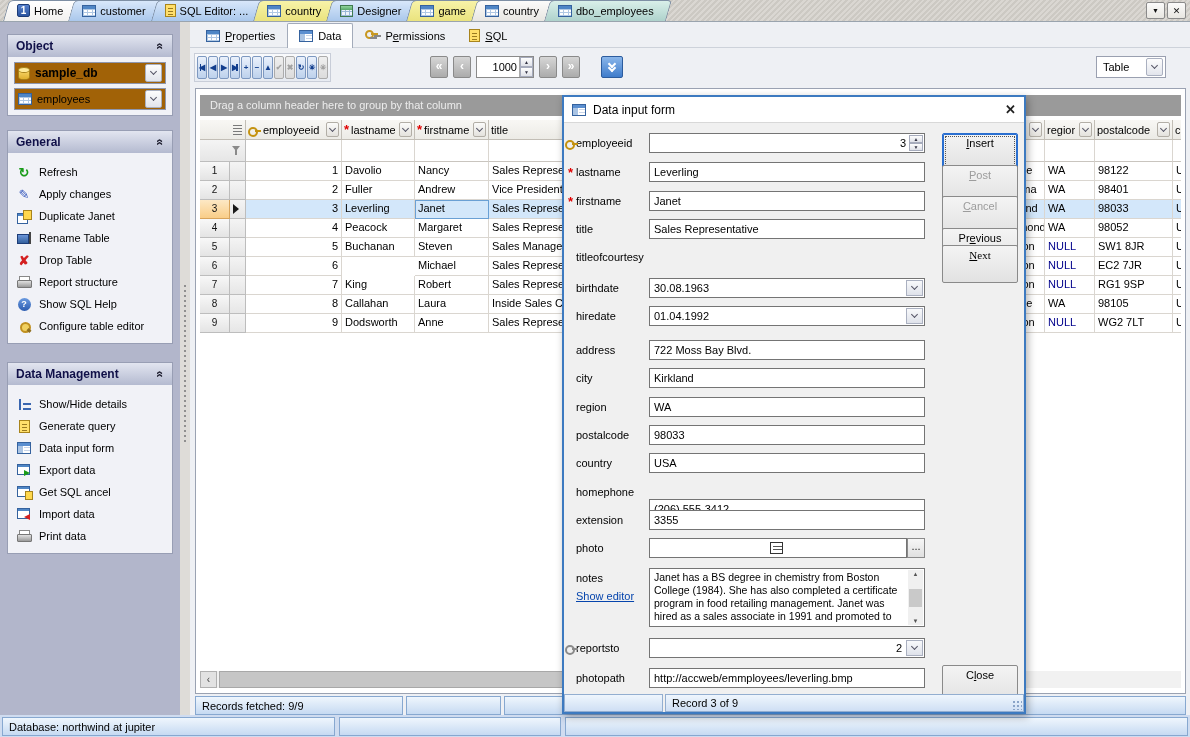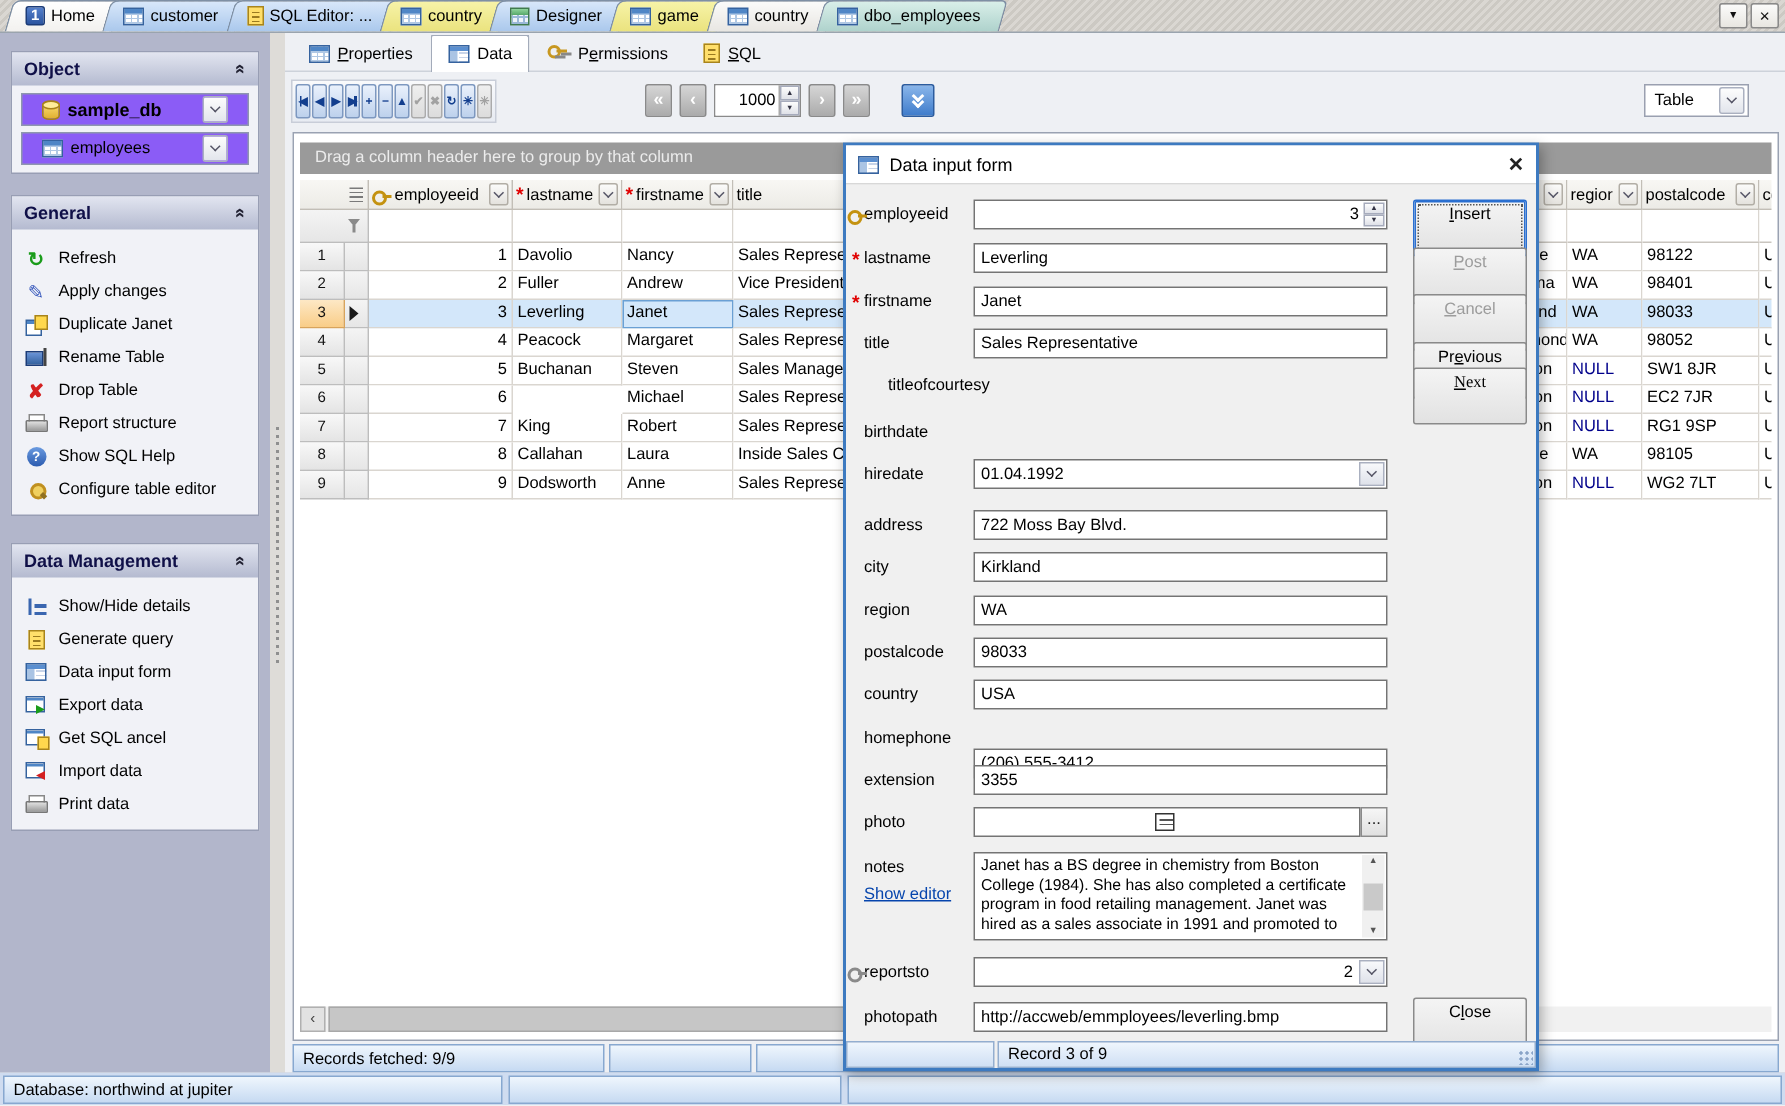--- a/index.html
+++ b/index.html
@@ -21,21 +21,21 @@
 
 .sidebar{position:absolute;left:0;top:22px;width:180px;bottom:22px;background:#b2b6cb}
 .panel{margin:0 7px;border:1px solid #989eb4;background:#f1f2f7}
 .panel.p-obj{margin-top:12px}
 .panel.p-gen{margin-top:14px}
 .panel.p-dm{margin-top:18px}
 .phead{height:22px;background:linear-gradient(#e2e5f0,#b4bad0);display:flex;align-items:center;padding:0 8px;font-weight:bold;color:#101048;font-size:12px}
 .phead .sp{flex:1}
 .collapse{font-size:12px;color:#223;transform:rotate(90deg);font-weight:bold}
 .pbody{padding:5px 6px}
-.combo{height:22px;background:#8b5cf6;border:1px solid #8e96ae;display:flex;align-items:center;gap:5px;padding:0 13px;margin-bottom:4px}
+.combo{height:22px;background:#a16207;border:1px solid #8e96ae;display:flex;align-items:center;gap:5px;padding:0 3px;margin-bottom:4px}
 .combo:last-child{margin-bottom:0}
 .combo .lbl{flex:1;white-space:nowrap;overflow:hidden}
 .combo .lbl.b{font-weight:bold;font-size:12px}
 .cbtn{width:17px;height:18px;background:linear-gradient(#fdfdfd,#e2e5ec);border:1px solid #aab0c0;border-radius:2px;display:flex;align-items:center;justify-content:center;flex:none}
 .chev{width:5px;height:5px;border-right:1.4px solid #556;border-bottom:1.4px solid #556;transform:rotate(45deg);margin-top:-3px}
 .items{padding:8px 4px 6px}
 .sitem{display:flex;align-items:center;gap:7px;height:22px;padding-left:4px}
 .sitem .ictr{width:16px;display:flex;justify-content:center;flex:none}
 
 .splitter{position:absolute;left:180px;top:22px;width:10px;bottom:22px;background:#dedcd8}
@@ -640,22 +640,25 @@
             <div class="sbtn">▼</div>
           </div></div>
         <div class="flabel" style="top: 43px; left: 12px;">lastname</div>
         <span class="freq" style="top: 42px;">*</span>
         <div class="fld" style="top: 39px;"><input value="Leverling" style=""></div>
         <div class="flabel" style="top: 72px; left: 12px;">firstname</div>
         <span class="freq" style="top: 71px;">*</span>
         <div class="fld" style="top: 68px;"><input value="Janet" style=""></div>
         <div class="flabel" style="top: 100px; left: 12px;">title</div>
         <div class="fld" style="top: 96px;"><input value="Sales Representative" style=""></div>
-        <div class="flabel" style="top: 128px; left: 28px;">titleofcourtesy</div>
+        <div class="flabel" style="top: 128px; left: 12px;">titleofcourtesy</div>
         <div class="flabel" style="top: 159px; left: 12px;">birthdate</div>
+        <div class="fld" style="top: 155px;"><input value="30.08.1963" style=""><div class="fcombo">
+            <span class="chev"></span>
+          </div></div>
         <div class="flabel" style="top: 187px; left: 12px;">hiredate</div>
         <div class="fld" style="top: 183px;"><input value="01.04.1992" style=""><div class="fcombo">
             <span class="chev"></span>
           </div></div>
         <div class="flabel" style="top: 221px; left: 12px;">address</div>
         <div class="fld" style="top: 217px;"><input value="722 Moss Bay Blvd." style=""></div>
         <div class="flabel" style="top: 249px; left: 12px;">city</div>
         <div class="fld" style="top: 245px;"><input value="Kirkland" style=""></div>
         <div class="flabel" style="top: 278px; left: 12px;">region</div>
         <div class="fld" style="top: 274px;"><input value="WA" style=""></div>

